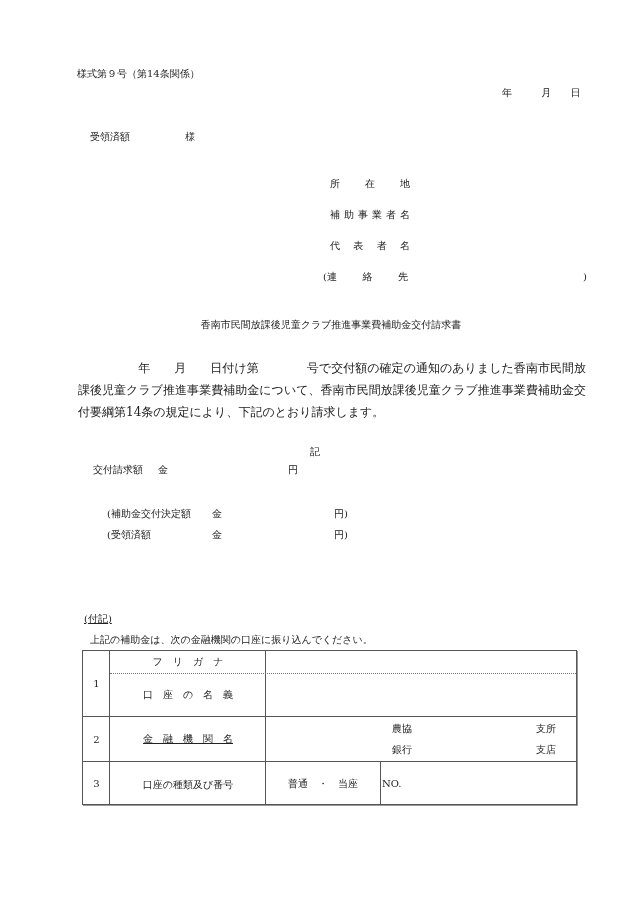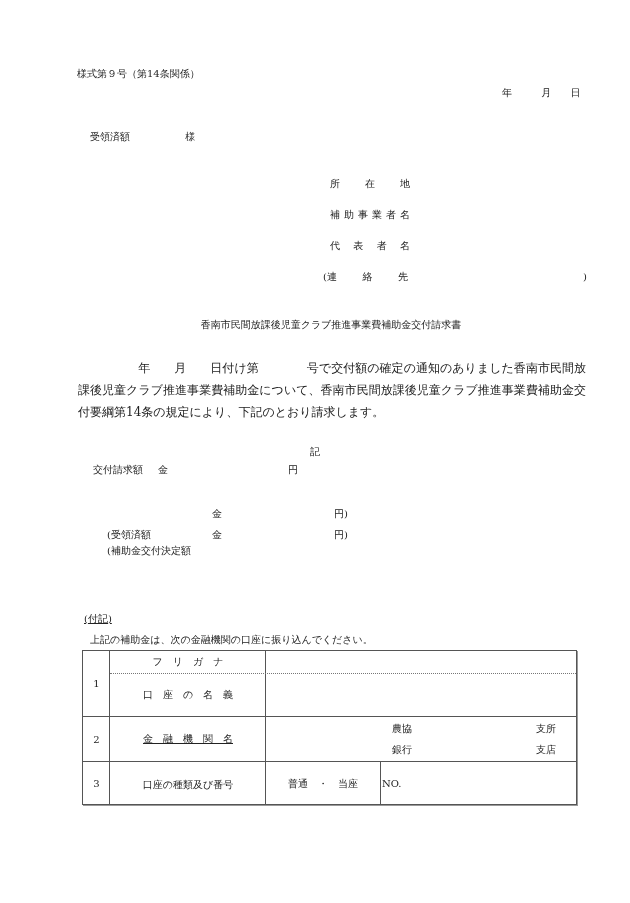--- a/index.html
+++ b/index.html
@@ -38,21 +38,21 @@
       font-size: 12px;
     }
 
     #ki { left: 0; width: 630px; text-align: center; top: 446px; }
 
     .amt-row { display: flex; }
     #amt-request { left: 93px; top: 464px; }
     #amt-request .lbl { width: 65px; }
     #amt-request .kin { width: 130px; }
     #amt-decided { left: 107px; top: 508px; }
-    #amt-decided .lbl { width: 105px; margin-top: 37px; }
+    #amt-decided .lbl { width: 105px; }
     #amt-decided .kin { width: 122px; }
     #amt-received { left: 107px; top: 529px; }
     #amt-received .lbl { width: 105px; }
     #amt-received .kin { width: 122px; }
 
     #appendix-label { left: 84px; top: 613px; text-decoration: underline; }
     #appendix-note { left: 90px; top: 634px; }
 
     
     #bank-table {

